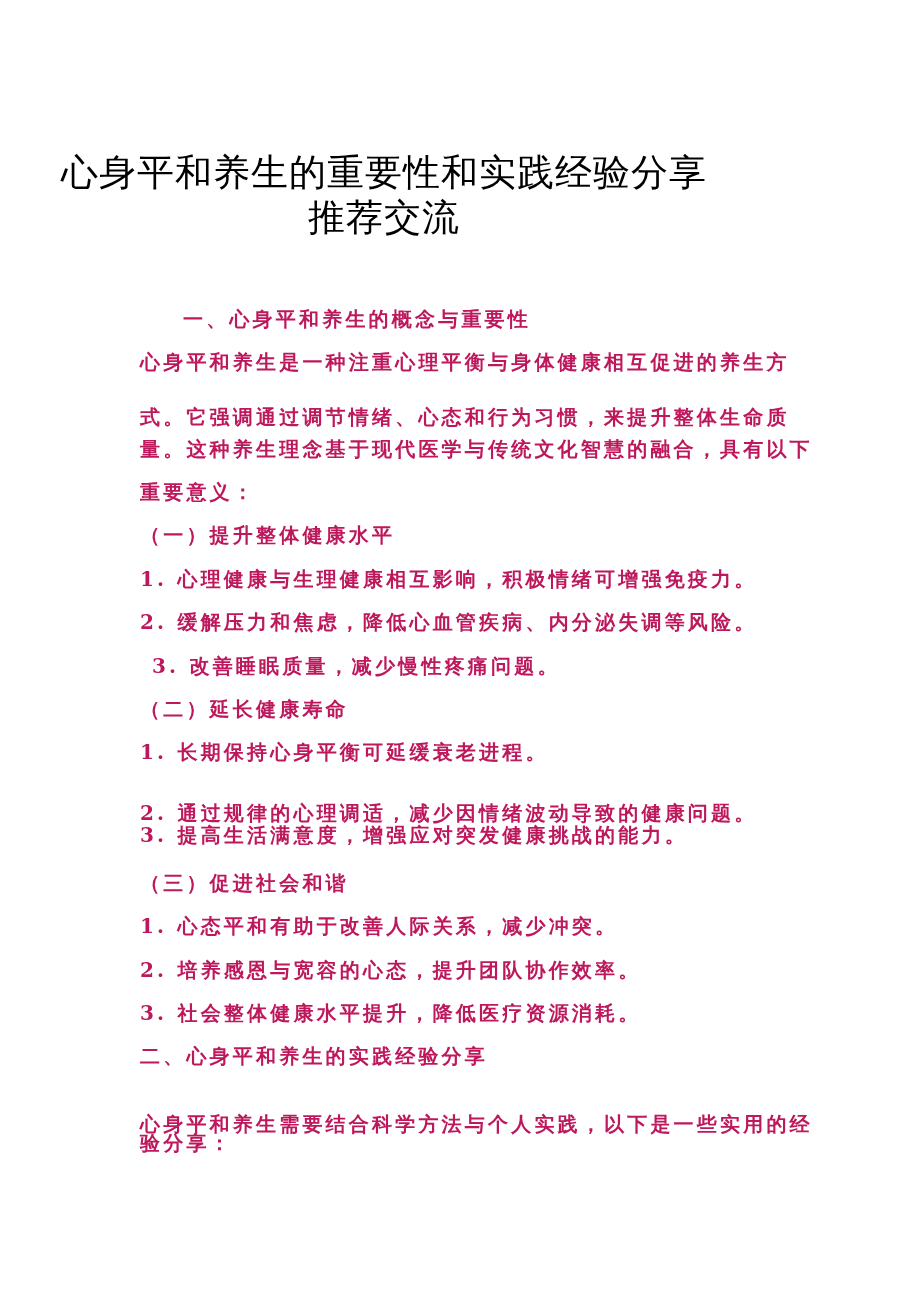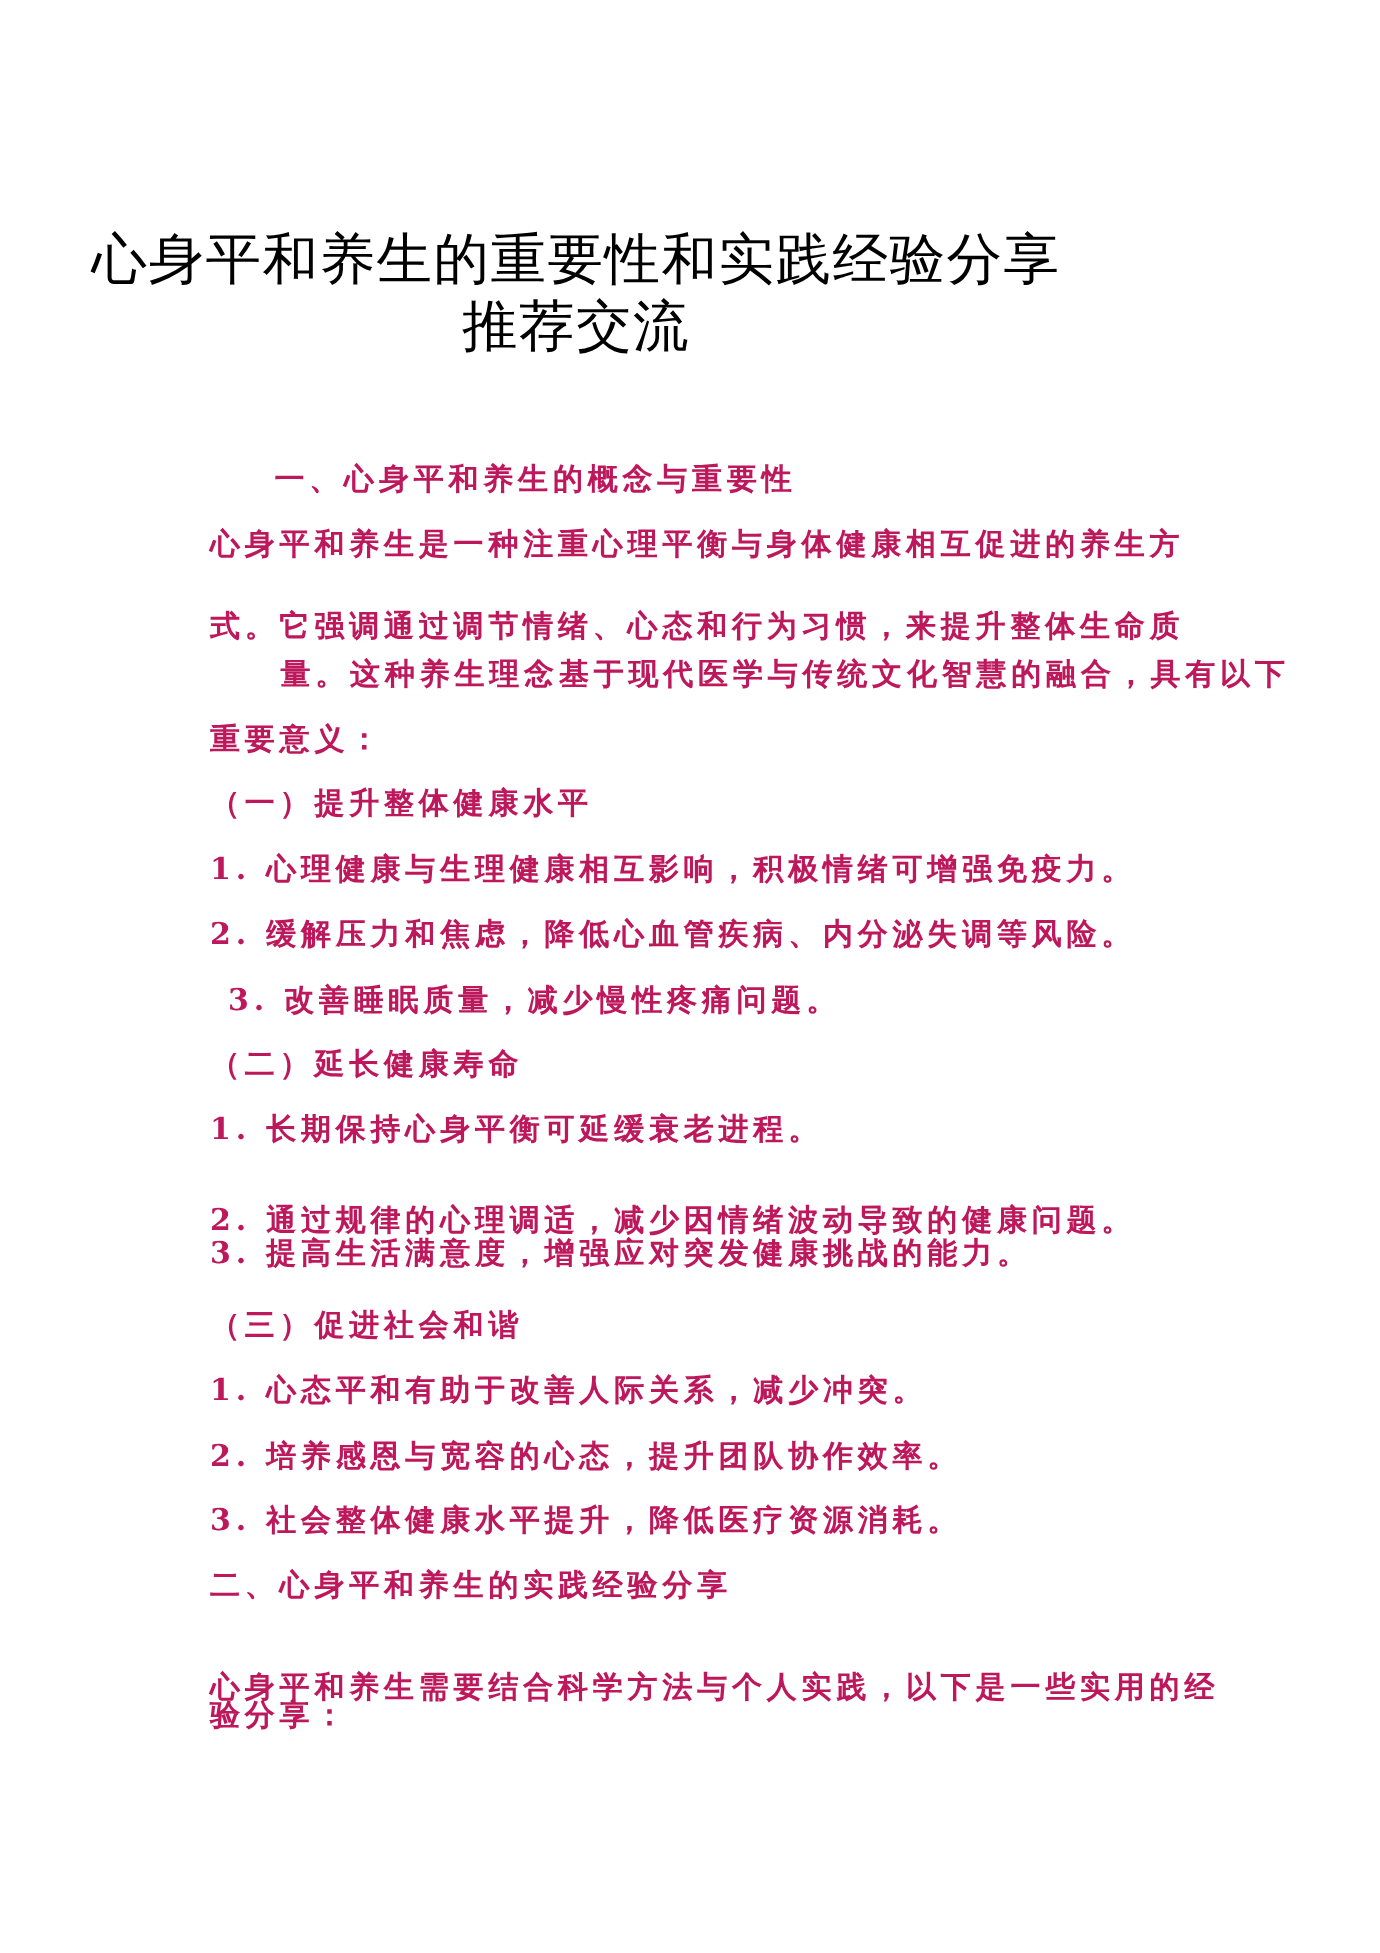--- a/index.html
+++ b/index.html
@@ -17,21 +17,21 @@
 <body>
 
 <div>
   <h1 class="title" style="top:148px;margin:0;font-weight:normal;">心身平和养生的重要性和实践经验分享</h1>
   <h1 class="title" style="top:193px;margin:0;font-weight:normal;">推荐交流</h1>
 
   <div class="line indent" style="top:306px;">一、心身平和养生的概念与重要性</div>
 
   <div class="line" style="top:349px;">心身平和养生是一种注重心理平衡与身体健康相互促进的养生方</div>
   <div class="line" style="top:376px;margin-top:28px;">式。它强调通过调节情绪、心态和行为习惯，来提升整体生命质</div>
-  <div class="line" style="top:436px;margin-left:47px;">量。这种养生理念基于现代医学与传统文化智慧的融合，具有以下</div>
+  <div class="line" style="top:436px;">量。这种养生理念基于现代医学与传统文化智慧的融合，具有以下</div>
   <div class="line" style="top:479px;">重要意义：</div>
 
   <div class="line sub" style="top:522px;">（一）提升整体健康水平</div>
   <div class="line" style="top:566px;">1. 心理健康与生理健康相互影响，积极情绪可增强免疫力。</div>
   <div class="line" style="top:609px;">2. 缓解压力和焦虑，降低心血管疾病、内分泌失调等风险。</div>
   <div class="line" style="top:653px;margin-left:12px;">3. 改善睡眠质量，减少慢性疼痛问题。</div>
 
   <div class="line sub" style="top:696px;">（二）延长健康寿命</div>
   <div class="line" style="top:739px;">1. 长期保持心身平衡可延缓衰老进程。</div>
   <div class="line" style="top:800px;">2. 通过规律的心理调适，减少因情绪波动导致的健康问题。</div>

